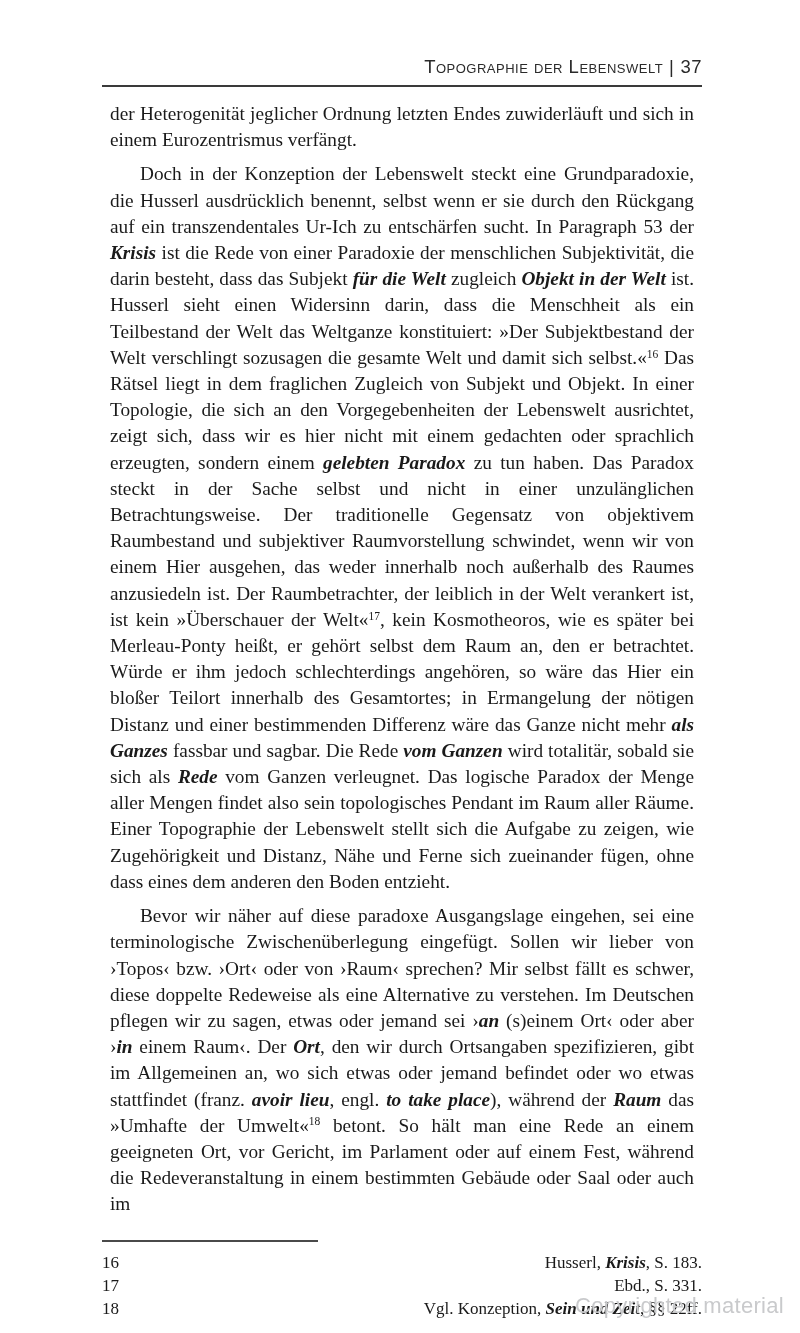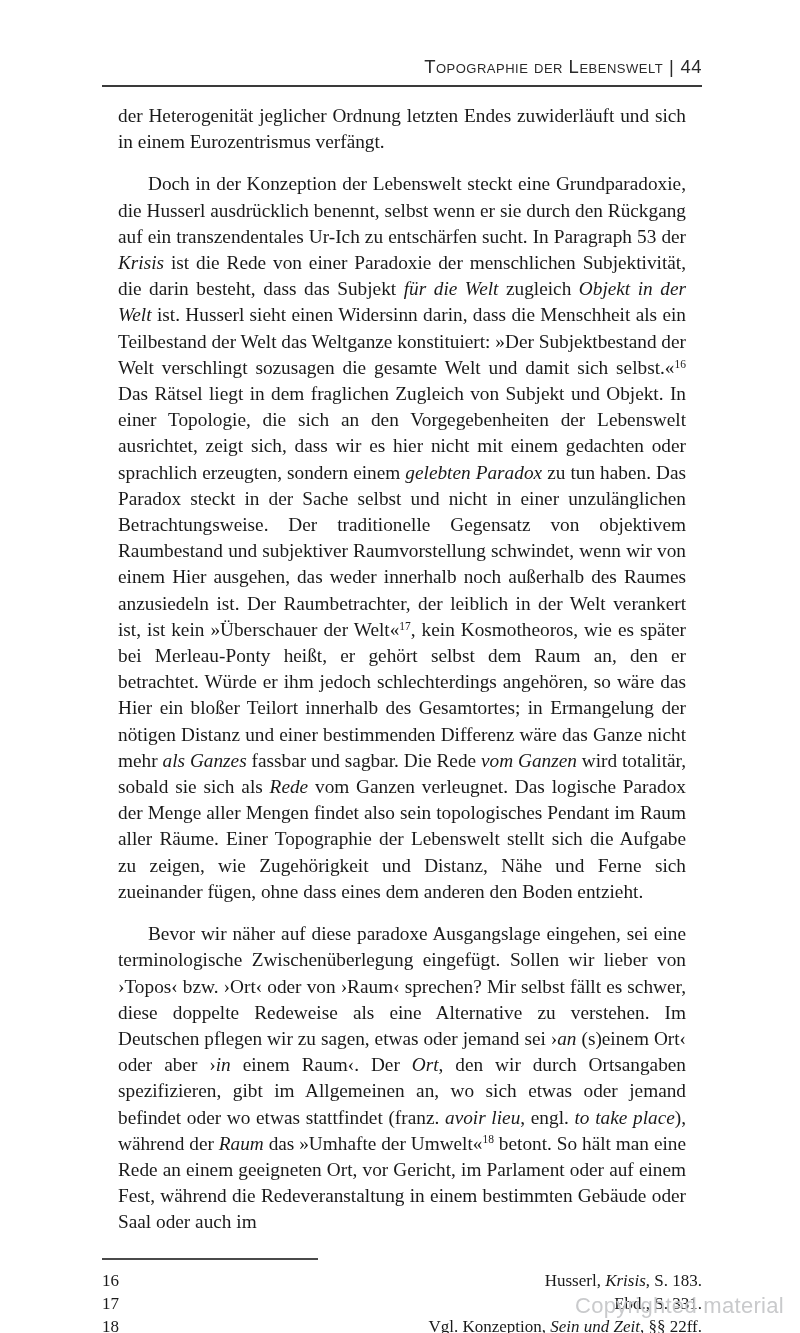--- a/index.html
+++ b/index.html
@@ -32,23 +32,23 @@
     border-top: 2px solid #3a3a3a;
     margin: 7px 0 0 0;
     height: 0;
   }
   .body-text {
     margin-top: 14px;
     font-size: 19.3px;
     line-height: 26.2px;
     text-align: justify;
   }
-  .body-text p { margin: 16px; }
+  .body-text p { margin: 8px; }
   .body-text p.indent { text-indent: 30px; }
-  em { font-style: italic; }
+  em { font-style: italic; font-weight: bold; }
   sup.fnref {
     font-size: 11.5px;
     line-height: 0;
     vertical-align: baseline;
     position: relative;
     top: -0.55em;
   }
   .footnotes {
     margin-top: 22px;
     font-size: 17px;
@@ -75,21 +75,21 @@
     color: #c9cacc;
     letter-spacing: 0.3px;
   }
 </style>
 </head>
 <body>
 
 <div class="page">
 
   <div class="running-header">
-    <span>Topographie der Lebenswelt</span><span class="header-sep">|</span><span>44</span>
+    <span>Topographie der Lebenswelt</span><span class="header-sep">|</span><span>37</span>
   </div>
 
   <hr class="header-rule">
 
   <div class="body-text">
       <p><span>der Heterogenität jeglicher Ordnung letzten Endes zuwiderläuft und sich in einem Eurozentrismus verfängt.</span></p>
       <p class="indent"><span>Doch in der Konzeption der Lebenswelt steckt eine Grundparadoxie, die Husserl ausdrücklich benennt, selbst wenn er sie durch den Rückgang auf ein transzendentales Ur-Ich zu entschärfen sucht. In Paragraph 53 der </span><em>Krisis</em><span> ist die Rede von einer Paradoxie der menschlichen Subjektivität, die darin besteht, dass das Subjekt </span><em>für die Welt</em><span> zugleich </span><em>Objekt in der Welt</em><span> ist. Husserl sieht einen Widersinn darin, dass die Menschheit als ein Teilbestand der Welt das Weltganze konstituiert: »Der Subjektbestand der Welt verschlingt sozusagen die gesamte Welt und damit sich selbst.«</span><sup class="fnref">16</sup><span> Das Rätsel liegt in dem fraglichen Zugleich von Subjekt und Objekt. In einer Topologie, die sich an den Vorgegebenheiten der Lebenswelt ausrichtet, zeigt sich, dass wir es hier nicht mit einem gedachten oder sprachlich erzeugten, sondern einem </span><em>gelebten Paradox</em><span> zu tun haben. Das Paradox steckt in der Sache selbst und nicht in einer unzulänglichen Betrachtungsweise. Der traditionelle Gegensatz von objektivem Raumbestand und subjektiver Raumvorstellung schwindet, wenn wir von einem Hier ausgehen, das weder innerhalb noch außerhalb des Raumes anzusiedeln ist. Der Raumbetrachter, der leiblich in der Welt verankert ist, ist kein »Überschauer der Welt«</span><sup class="fnref">17</sup><span>, kein Kosmotheoros, wie es später bei Merleau-Ponty heißt, er gehört selbst dem Raum an, den er betrachtet. Würde er ihm jedoch schlechterdings angehören, so wäre das Hier ein bloßer Teilort innerhalb des Gesamtortes; in Ermangelung der nötigen Distanz und einer bestimmenden Differenz wäre das Ganze nicht mehr </span><em>als Ganzes</em><span> fassbar und sagbar. Die Rede </span><em>vom Ganzen</em><span> wird totalitär, sobald sie sich als </span><em>Rede</em><span> vom Ganzen verleugnet. Das logische Paradox der Menge aller Mengen findet also sein topologisches Pendant im Raum aller Räume. Einer Topographie der Lebenswelt stellt sich die Aufgabe zu zeigen, wie Zugehörigkeit und Distanz, Nähe und Ferne sich zueinander fügen, ohne dass eines dem anderen den Boden entzieht.</span></p>
       <p class="indent"><span>Bevor wir näher auf diese paradoxe Ausgangslage eingehen, sei eine terminologische Zwischenüberlegung eingefügt. Sollen wir lieber von ›Topos‹ bzw. ›Ort‹ oder von ›Raum‹ sprechen? Mir selbst fällt es schwer, diese doppelte Redeweise als eine Alternative zu verstehen. Im Deutschen pflegen wir zu sagen, etwas oder jemand sei ›</span><em>an</em><span> (s)einem Ort‹ oder aber ›</span><em>in</em><span> einem Raum‹. Der </span><em>Ort</em><span>, den wir durch Ortsangaben spezifizieren, gibt im Allgemeinen an, wo sich etwas oder jemand befindet oder wo etwas stattfindet (franz. </span><em>avoir lieu</em><span>, engl. </span><em>to take place</em><span>), während der </span><em>Raum</em><span> das »Umhafte der Umwelt«</span><sup class="fnref">18</sup><span> betont. So hält man eine Rede an einem geeigneten Ort, vor Gericht, im Parlament oder auf einem Fest, während die Redeveranstaltung in einem bestimmten Gebäude oder Saal oder auch im</span></p>
     </div>
 

